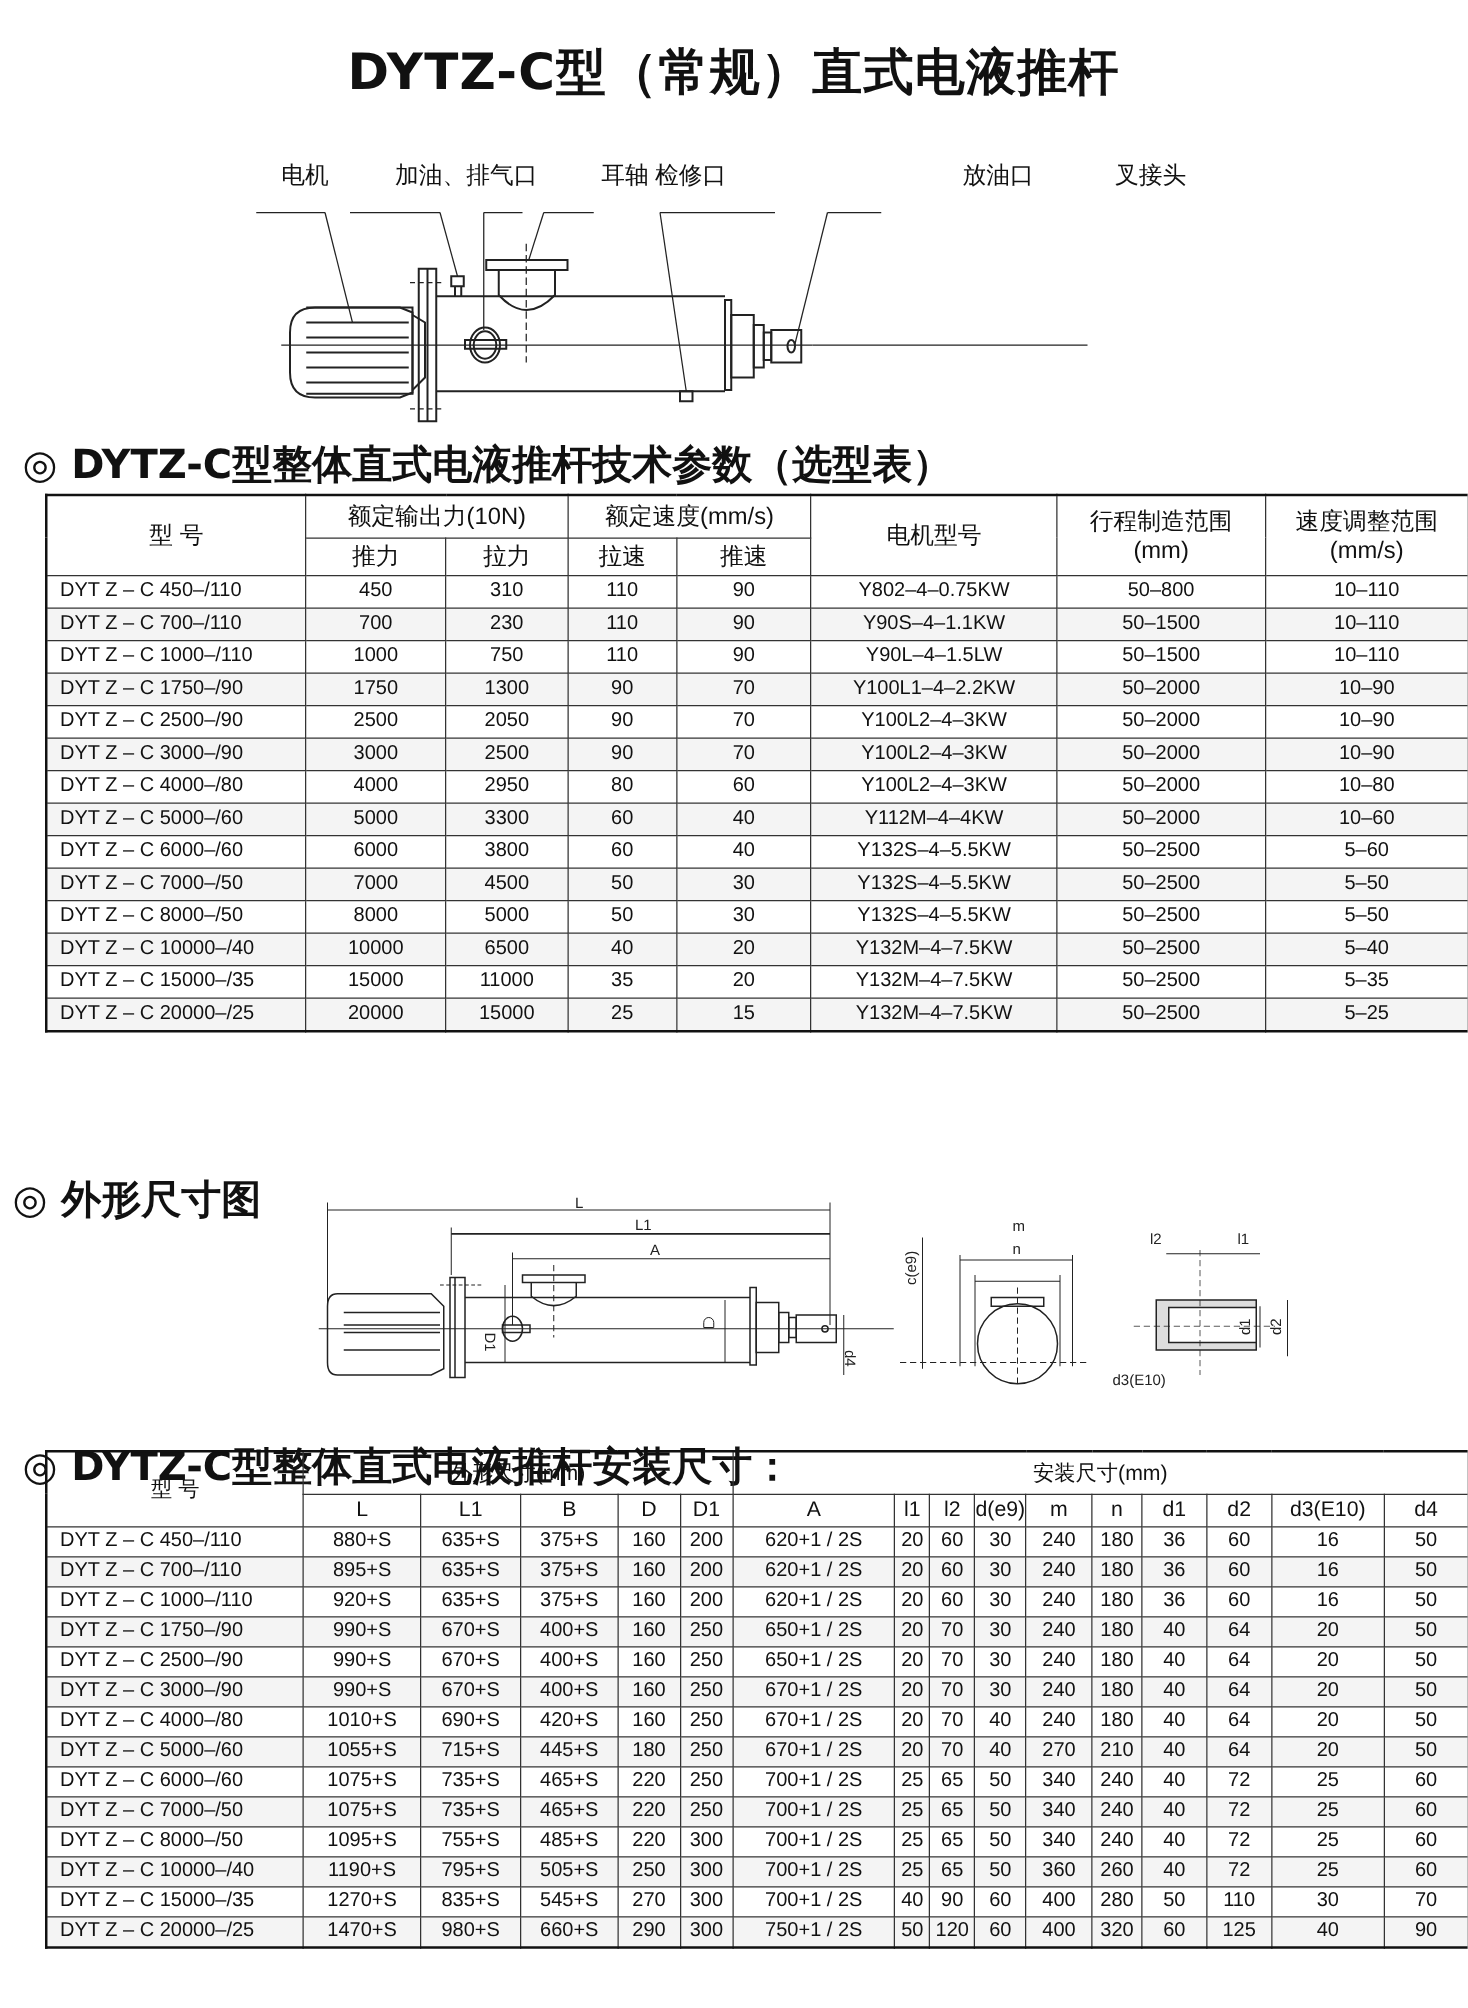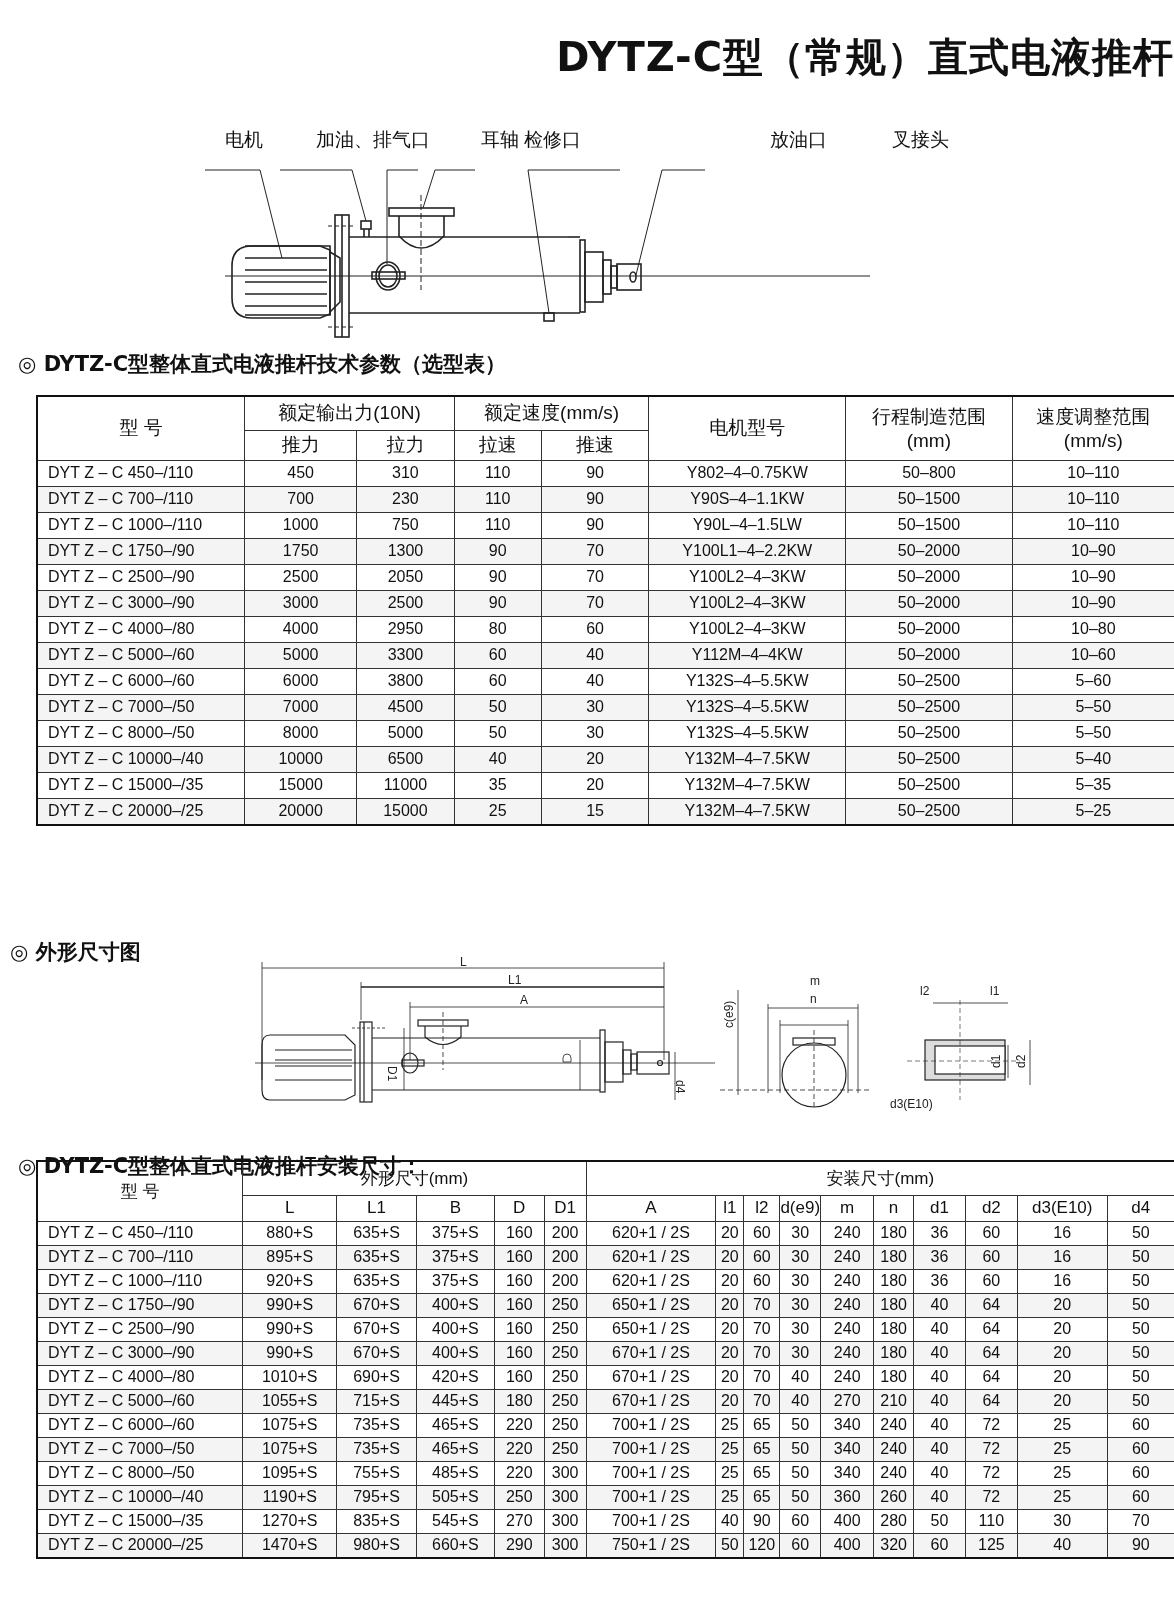--- a/index.html
+++ b/index.html
@@ -1,20 +1,20 @@
 <!DOCTYPE html>
 <html><head>
 <meta charset="utf-8">
 <style>
   html, body { margin:0; padding:0; background:#fff; }
   body { width:1174px; height:1606px; position:relative; overflow:hidden;
          font-family:"DejaVu Sans", "Liberation Sans", sans-serif; color:#111; }
   .abs { position:absolute; }
-  .title { left:0; width:1174px; top:30px; text-align:right; font-size:40px; font-weight:bold; letter-spacing:1px; }
-  .section { font-size:21px; font-weight:bold; left:18px; }
+  .title { left:0; width:1174px; top:30px; text-align:center; font-size:40px; font-weight:bold; letter-spacing:1px; }
+  .section { font-size:32px; font-weight:bold; left:18px; }
   .callout { font-size:19px; }
   table { border-collapse:collapse; position:absolute; font-family:"Liberation Sans", sans-serif; }
   td, th { border:1px solid #333; text-align:center; padding:0; font-weight:normal; white-space:nowrap; overflow:hidden; }
   table.outer { border:2px solid #111;margin-left:16px; }
   #spec th { font-size:19px; }
   #spec td { font-size:16px; height:25px; }
   #spec td.model { text-align:left; padding-left:10px; }
   #spec tbody tr:nth-child(even) td { background:#f4f4f4; }
   #dim th { font-size:17px; }
   #dim td { font-size:16px; height:23px; }

